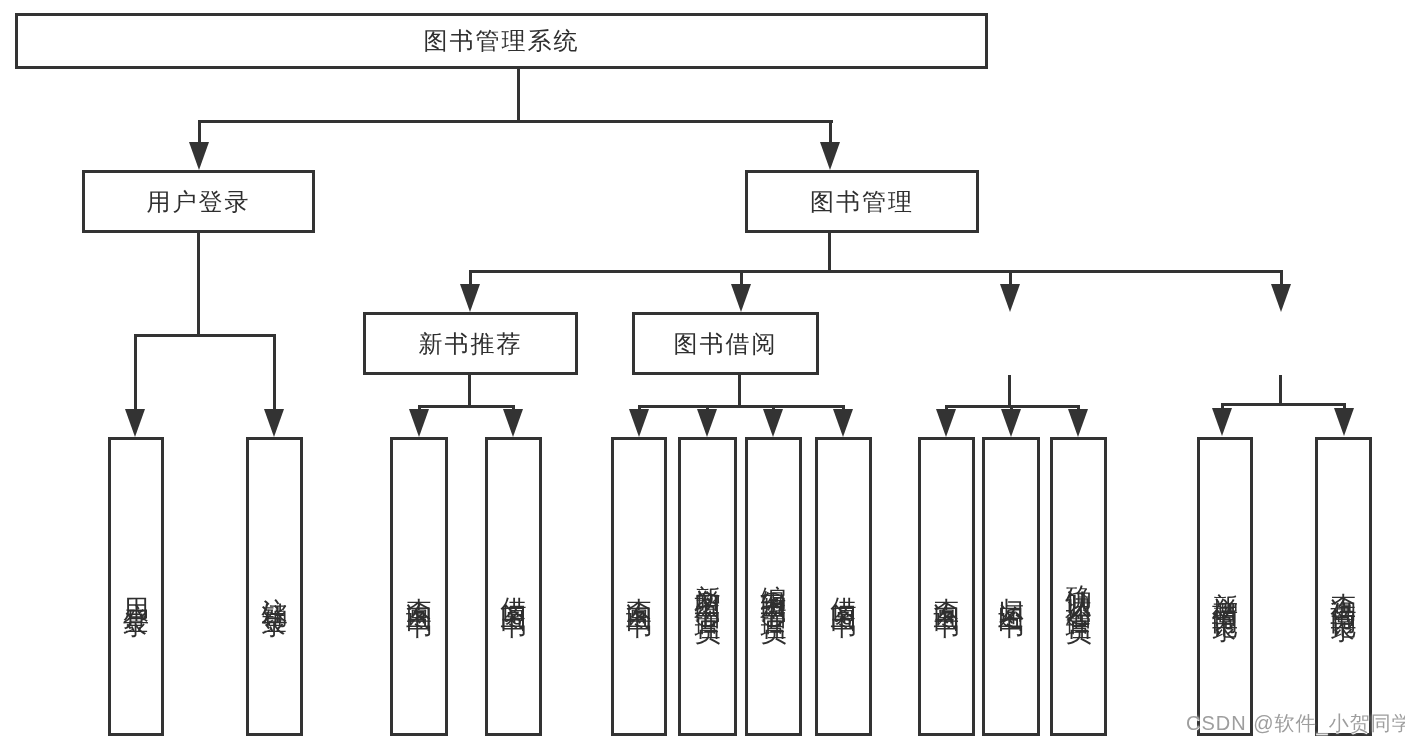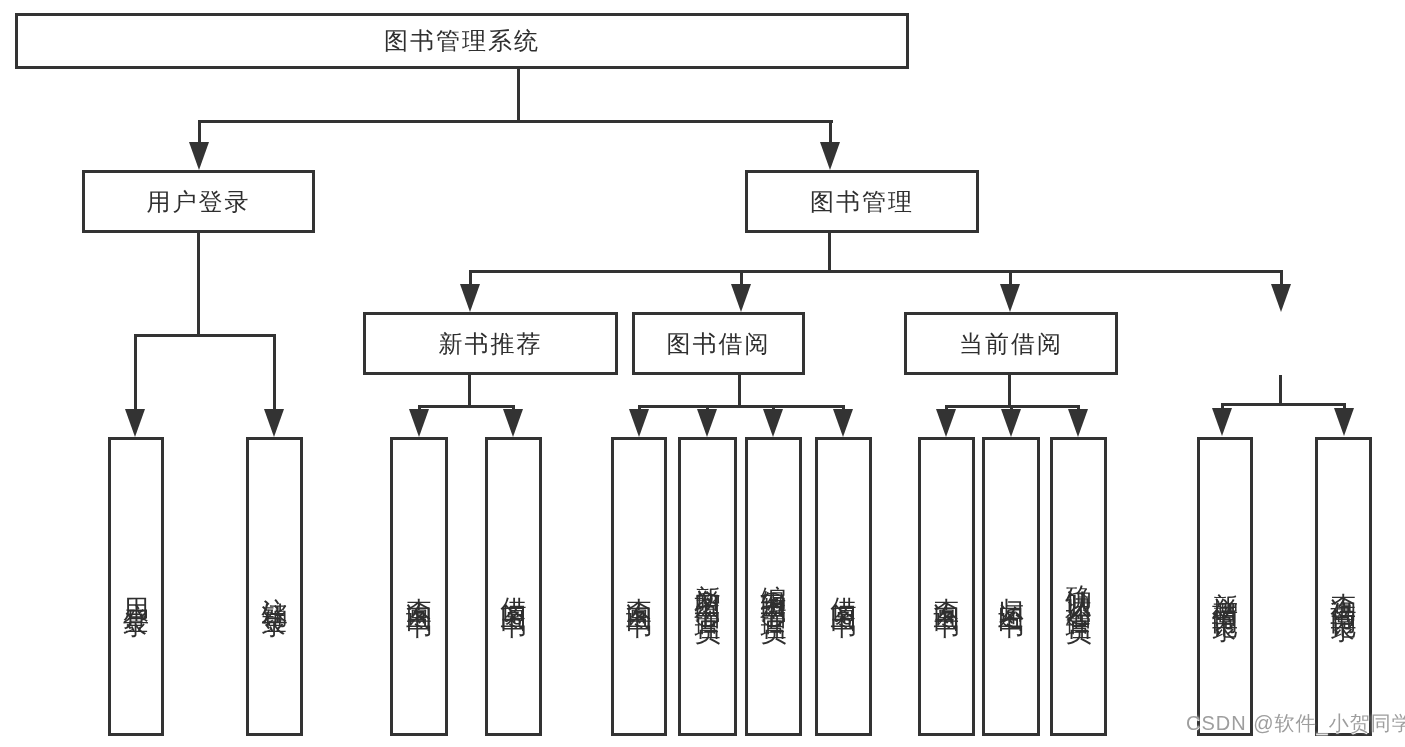--- a/index.html
+++ b/index.html
@@ -37,43 +37,40 @@
     position:absolute;left:1186px;top:710px;z-index:5;
     font-size:20px;letter-spacing:1px;white-space:nowrap;
     color:#9e9e9e;text-shadow:0 1px 0 #fff,0 0 3px #fff;
   }
 </style>
 </head>
 <body>
 
 <div class="canvas">
 
-  <div class="hbox root" style="left:15px;top:13px;width:894px;">
+  <div class="hbox root" style="left:15px;top:13px;width:973px;">
     <span>图书管理系统</span>
   </div>
 
   <div class="hbox" style="left:82px;top:170px;width:233px;">
     <span>用户登录</span>
   </div>
 
   <div class="hbox" style="left:745px;top:170px;width:234px;">
     <span>图书管理</span>
   </div>
 
-  <div class="hbox" style="left:363px;top:312px;width:255px;">
+  <div class="hbox" style="left:363px;top:312px;width:215px;">
     <span>新书推荐</span>
   </div>
 
-  <div class="hbox" style="left:632px;top:312px;width:173px;">
+  <div class="hbox" style="left:632px;top:312px;width:187px;">
     <span>图书借阅</span>
   </div>
 
-  <div class="hbox" style="left:904px;top:312px;width:214px;">
-    <span>当前借阅</span>
-  </div>
 
 
   <div class="vbox" style="left:108px;width:56px;">
     <span>用户登录</span>
   </div>
   <div class="vbox" style="left:246px;width:57px;">
     <span>注销登录</span>
   </div>
 
   <div class="vbox" style="left:390px;width:58px;">

